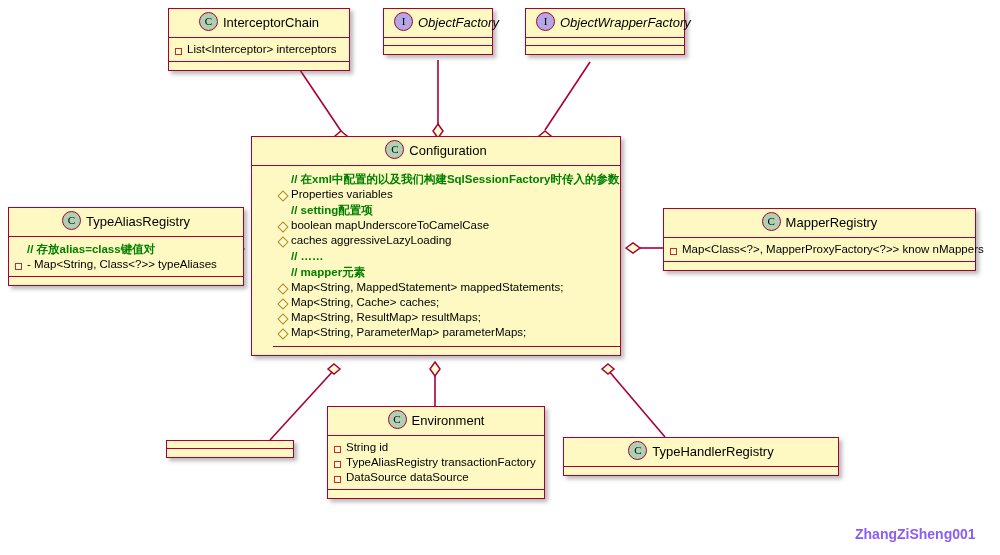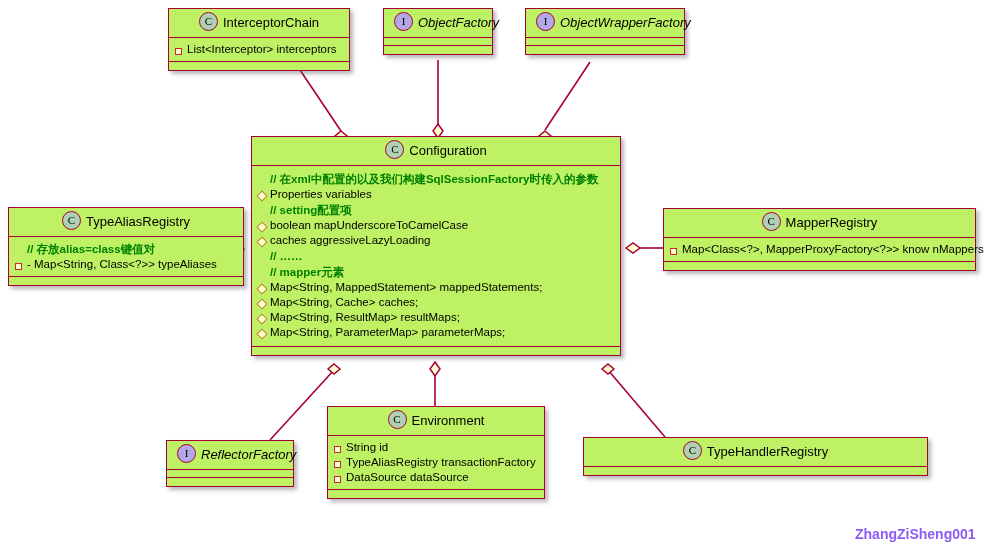--- a/index.html
+++ b/index.html
@@ -18,21 +18,21 @@
   svg.edges {
     position: absolute;
     left: 0;
     top: 0;
     width: 1000px;
     height: 555px;
     pointer-events: none;
   }
   .uml-class {
     position: absolute;
-    background: #bef264;
+    background: #fef9c3;
     border: 1px solid #A80036;
     box-sizing: border-box;
     box-shadow: 3px 3px 4px rgba(100,100,100,0.45);
     z-index: 5;
   }
   .uml-header {
     position: relative;
     text-align: center;
     padding: 4px 10px 5px 10px;
     border-bottom: 1px solid #A80036;
@@ -184,21 +184,21 @@
       <span class="stereo-circle iface">I</span><span class="uml-title italic">ObjectWrapperFactory</span>
     </div>
     <div class="uml-body empty"></div>
     <div class="uml-footer"></div>
   </div>
 
   <div class="uml-class" style="left:251px; top:136px; width:370px;">
     <div class="uml-header">
       <span class="stereo-circle cls">C</span><span class="uml-title">Configuration</span>
     </div>
-    <div class="uml-body" style="padding:5px 6px 6px 6px;">
+    <div class="uml-body" style="padding:5px 6px 6px 6px;margin-left:21px;">
       <div class="comment">// 在xml中配置的以及我们构建SqlSessionFactory时传入的参数</div>
       <div class="member">
         <span class="vis"><i class="vis-protected"></i></span>
         <span class="member-text">Properties variables</span>
       </div>
       <div class="comment">// setting配置项</div>
       <div class="member">
         <span class="vis"><i class="vis-protected"></i></span>
         <span class="member-text">boolean mapUnderscoreToCamelCase</span>
       </div>
@@ -249,23 +249,20 @@
     <div class="uml-body">
       <div class="member">
         <span class="vis"><i class="vis-private"></i></span>
         <span class="member-text">Map&lt;Class&lt;?&gt;, MapperProxyFactory&lt;?&gt;&gt; know nMappers</span>
       </div>
     </div>
     <div class="uml-footer"></div>
   </div>
 
   <div class="uml-class" style="left:166px; top:440px; width:128px;">
-    <div class="uml-header">
-      <span class="stereo-circle iface">I</span><span class="uml-title italic">ReflectorFactory</span>
-    </div>
     <div class="uml-body empty"></div>
     <div class="uml-footer"></div>
   </div>
 
   <div class="uml-class" style="left:327px; top:406px; width:218px;">
     <div class="uml-header">
       <span class="stereo-circle cls">C</span><span class="uml-title">Environment</span>
     </div>
     <div class="uml-body">
       <div class="member">
@@ -277,21 +274,21 @@
         <span class="member-text">TypeAliasRegistry transactionFactory</span>
       </div>
       <div class="member">
         <span class="vis"><i class="vis-private"></i></span>
         <span class="member-text">DataSource dataSource</span>
       </div>
     </div>
     <div class="uml-footer"></div>
   </div>
 
-  <div class="uml-class" style="left:583px; top:437px; width:345px;">
+  <div class="uml-class" style="left:563px; top:437px; width:276px;">
     <div class="uml-header">
       <span class="stereo-circle cls">C</span><span class="uml-title">TypeHandlerRegistry</span>
     </div>
     <div class="uml-footer"></div>
   </div>
 
   <div class="watermark" style="left:855px; top:526px;">ZhangZiSheng001</div>
 
 </div>
 

